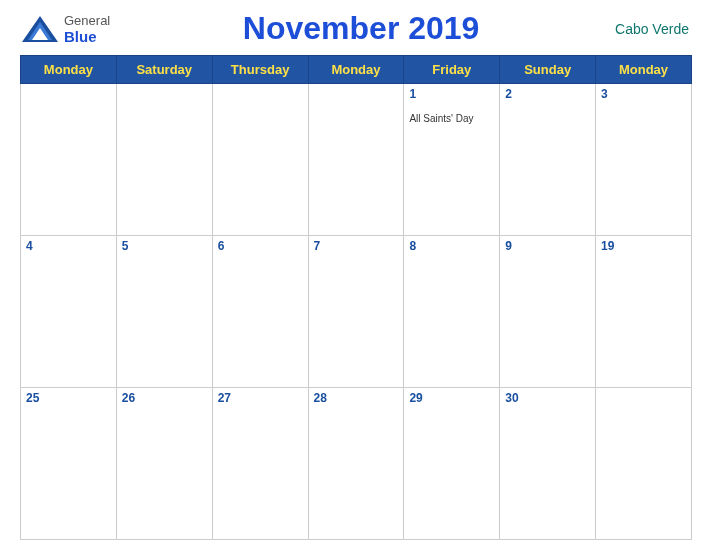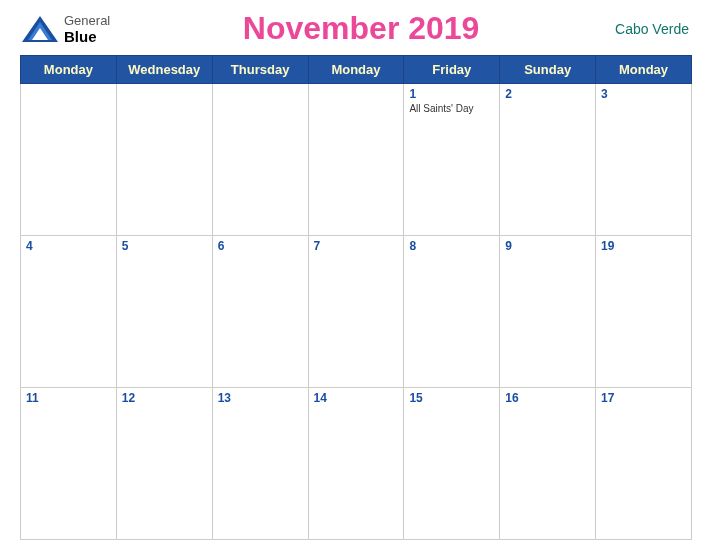--- a/index.html
+++ b/index.html
@@ -21,52 +21,52 @@
       margin-bottom: 8px;
     }
     .logo-general {
       font-size: 13px;
       color: #555;
       font-weight: normal;
     }
     .logo-blue {
       font-size: 15px;
       font-weight: bold;
-      color: #000000;
+      color: #1d4ed8;
     }
     .logo-icon {
       width: 40px;
       height: 30px;
     }
     .logo-wrapper {
       display: flex;
       align-items: center;
       gap: 4px;
     }
     .month-title {
       font-size: 32px;
       font-weight: bold;
-      color: #ec4899;
+      color: #1d4ed8;
       text-align: center;
       flex: 1;
     }
     .country {
       font-size: 14px;
       color: #0f766e;
       text-align: center;
       min-width: 80px;
     }
     .calendar {
       width: 100%;
       border-collapse: collapse;
       flex: 1;
     }
     .calendar th {
       background-color: #2155a3;
-      color: #fef9c3;
+      color: #fde047;
       font-size: 13px;
       font-weight: bold;
       text-align: center;
       padding: 6px 4px;
       border: 1px solid #1a4285;
       margin-top: 20px;
     }
     .calendar td {
       border: 1px solid #ccc;
       vertical-align: top;
@@ -77,21 +77,21 @@
     }
     .day-num {
       font-size: 12px;
       font-weight: bold;
       color: #1a4fa0;
       display: block;
     }
     .day-event {
       font-size: 10px;
       color: #333;
-      margin-top: 2px;
+      margin-top: 12px;
       display: block;
     }
   </style>
 </head>
 <body>
 
 <div class="header">
   <div class="logo-wrapper">
     <svg class="logo-icon" viewBox="0 0 40 30">
       <polygon points="20,2 38,28 2,28" fill="#1a4fa0"></polygon>
@@ -104,21 +104,21 @@
     </div>
   </div>
   <div class="month-title">November 2019</div>
   <div class="country">Cabo Verde</div>
 </div>
 
 <table class="calendar">
   <thead>
     <tr>
     <th>Monday</th>
-        <th>Wednesday</th>
+        <th>Saturday</th>
         <th>Thursday</th>
         <th>Monday</th>
         <th>Friday</th>
         <th>Sunday</th>
         <th>Monday</th>
       </tr>
   </thead>
   <tbody id="calendar-body">
   <tr>
         <td></td>
@@ -154,35 +154,33 @@
         </td>
         <td>
           <span class="day-num">9</span>
         </td>
         <td>
           <span class="day-num">19</span>
         </td>
       </tr>
       <tr>
         <td>
-          <span class="day-num">11</span>
+          <span class="day-num">25</span>
         </td>
         <td>
-          <span class="day-num">12</span>
+          <span class="day-num">26</span>
         </td>
         <td>
-          <span class="day-num">13</span>
+          <span class="day-num">27</span>
         </td>
         <td>
-          <span class="day-num">14</span>
+          <span class="day-num">28</span>
         </td>
         <td>
-          <span class="day-num">15</span>
+          <span class="day-num">29</span>
         </td>
         <td>
-          <span class="day-num">16</span>
+          <span class="day-num">30</span>
         </td>
-        <td>
-          <span class="day-num">17</span>
-        </td>
+        <td></td>
       </tr>
     </tbody>
 </table>
 
 </body></html>

